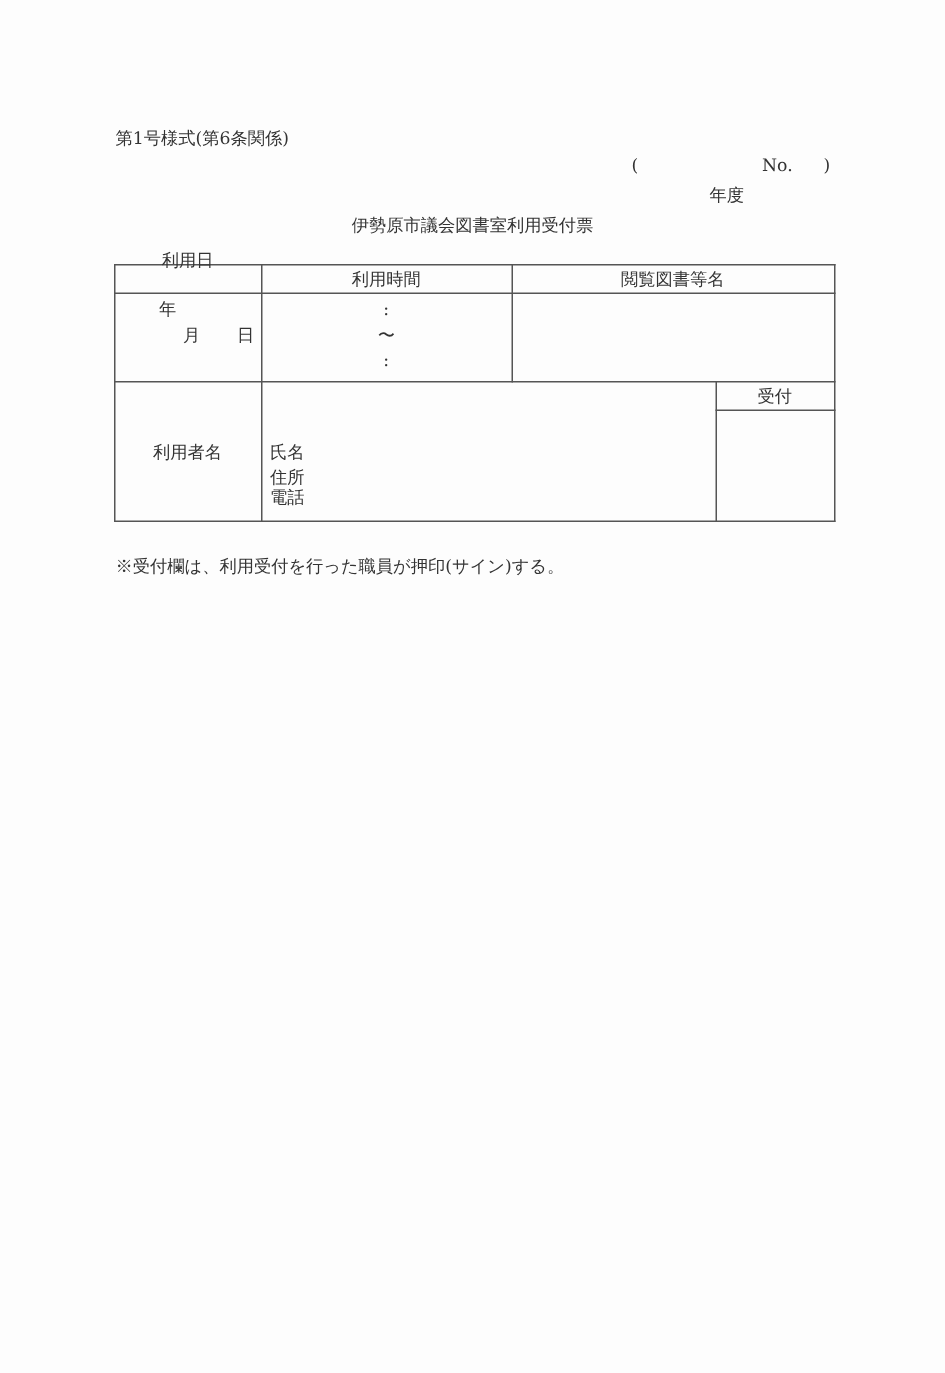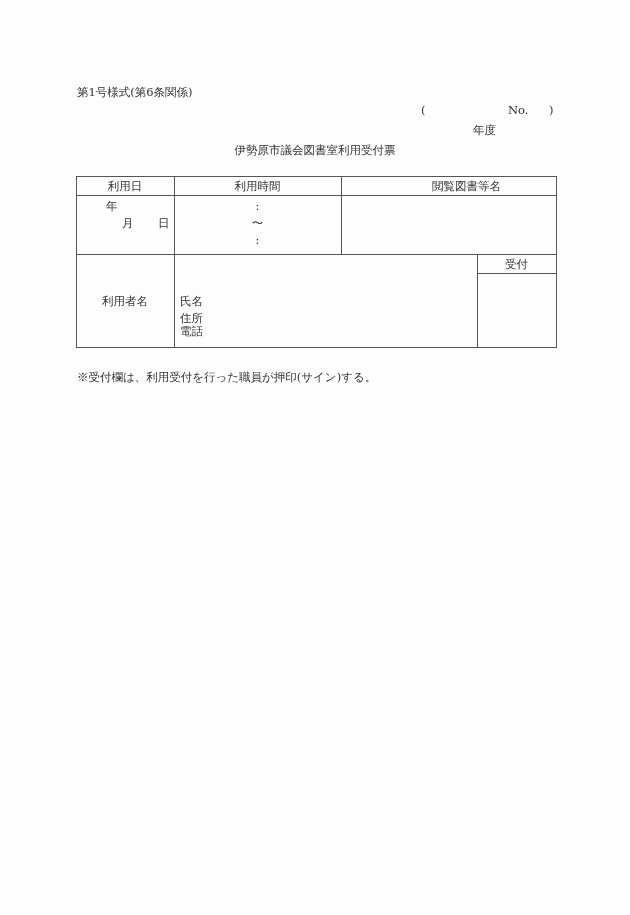--- a/index.html
+++ b/index.html
@@ -31,23 +31,23 @@
   <div class="line" style="left:556px;top:176px;width:1px;height:172px;"></div>
 
   <div class="line" style="left:76px;top:195px;width:481px;height:1px;"></div>
   <div class="line" style="left:76px;top:254px;width:481px;height:1px;"></div>
   <div class="line" style="left:477px;top:273px;width:80px;height:1px;"></div>
 
   <div class="line" style="left:174px;top:176px;width:1px;height:172px;"></div>
   <div class="line" style="left:341px;top:176px;width:1px;height:79px;"></div>
   <div class="line" style="left:477px;top:254px;width:1px;height:94px;"></div>
 
-  <div class="abs c" style="left:76px;width:98px;top:179px;">利用日</div>
+  <div class="abs c" style="left:76px;width:98px;top:166px;">利用日</div>
   <div class="abs c" style="left:174px;width:167px;top:179px;">利用時間</div>
-  <div class="abs c" style="left:341px;width:215px;top:179px;padding-left:18px;">閲覧図書等名</div>
+  <div class="abs c" style="left:341px;width:215px;top:179px;">閲覧図書等名</div>
 
   <div>
     <span class="abs" style="left:106px;top:199px;">年</span>
     <span class="abs" style="left:122px;top:216px;">月</span>
     <span class="abs" style="left:158px;top:216px;">日</span>
   </div>
 
   <div>
     <span class="abs c" style="left:174px;width:167px;top:199px;">:</span>
     <span class="abs c" style="left:174px;width:167px;top:216px;">〜</span>

